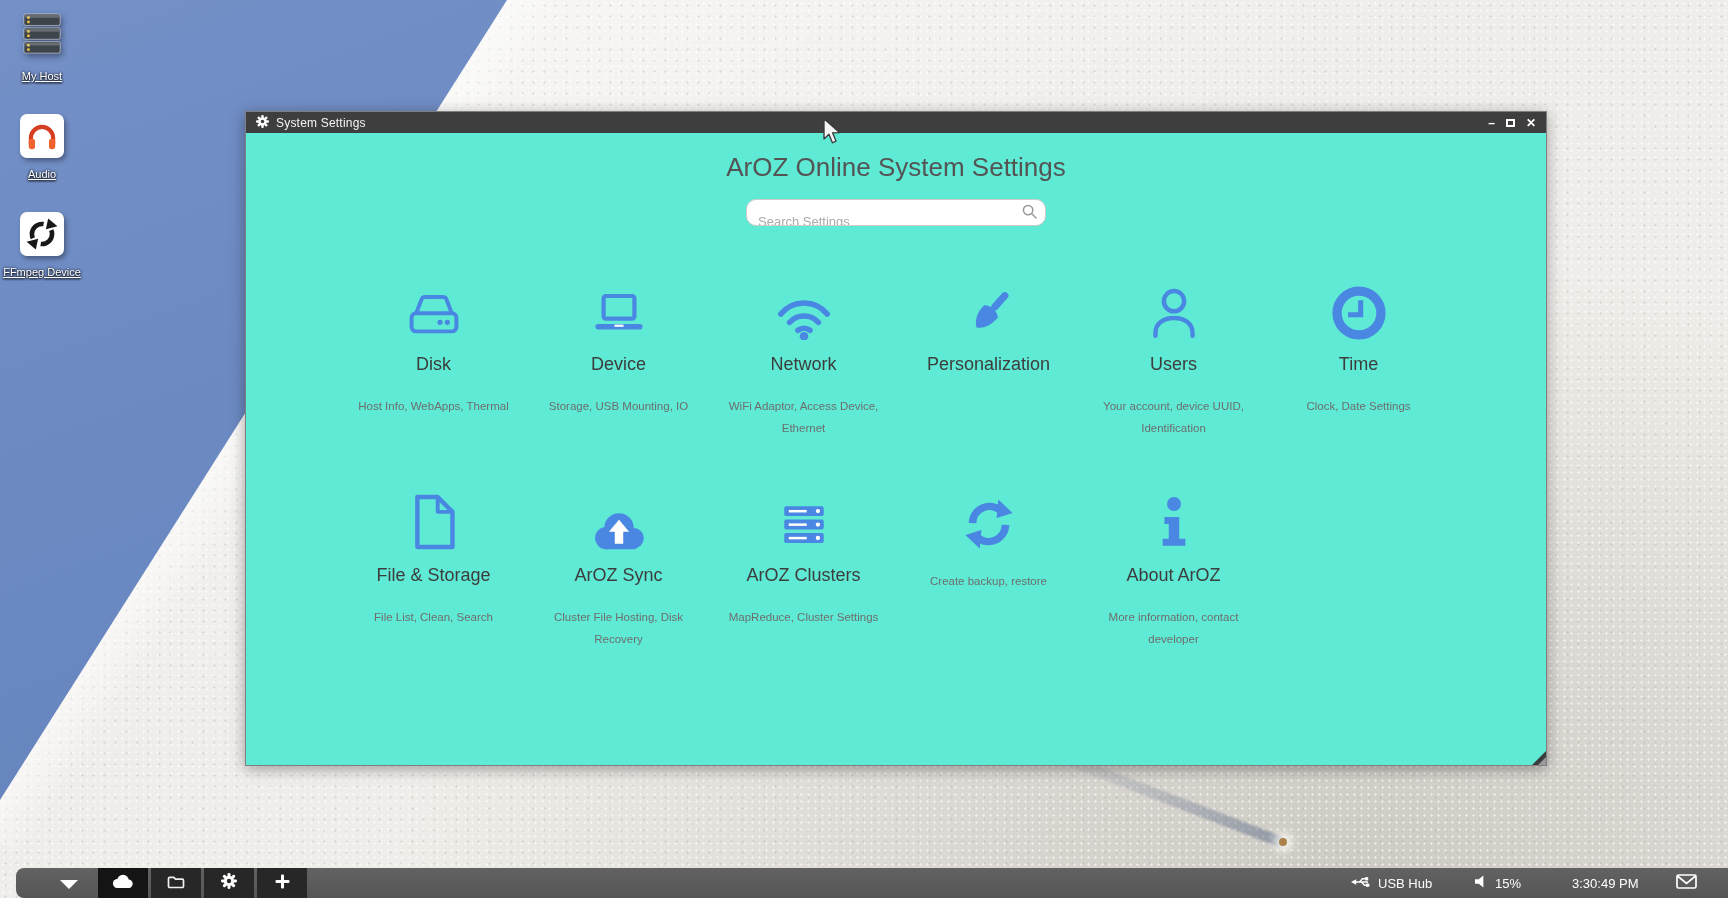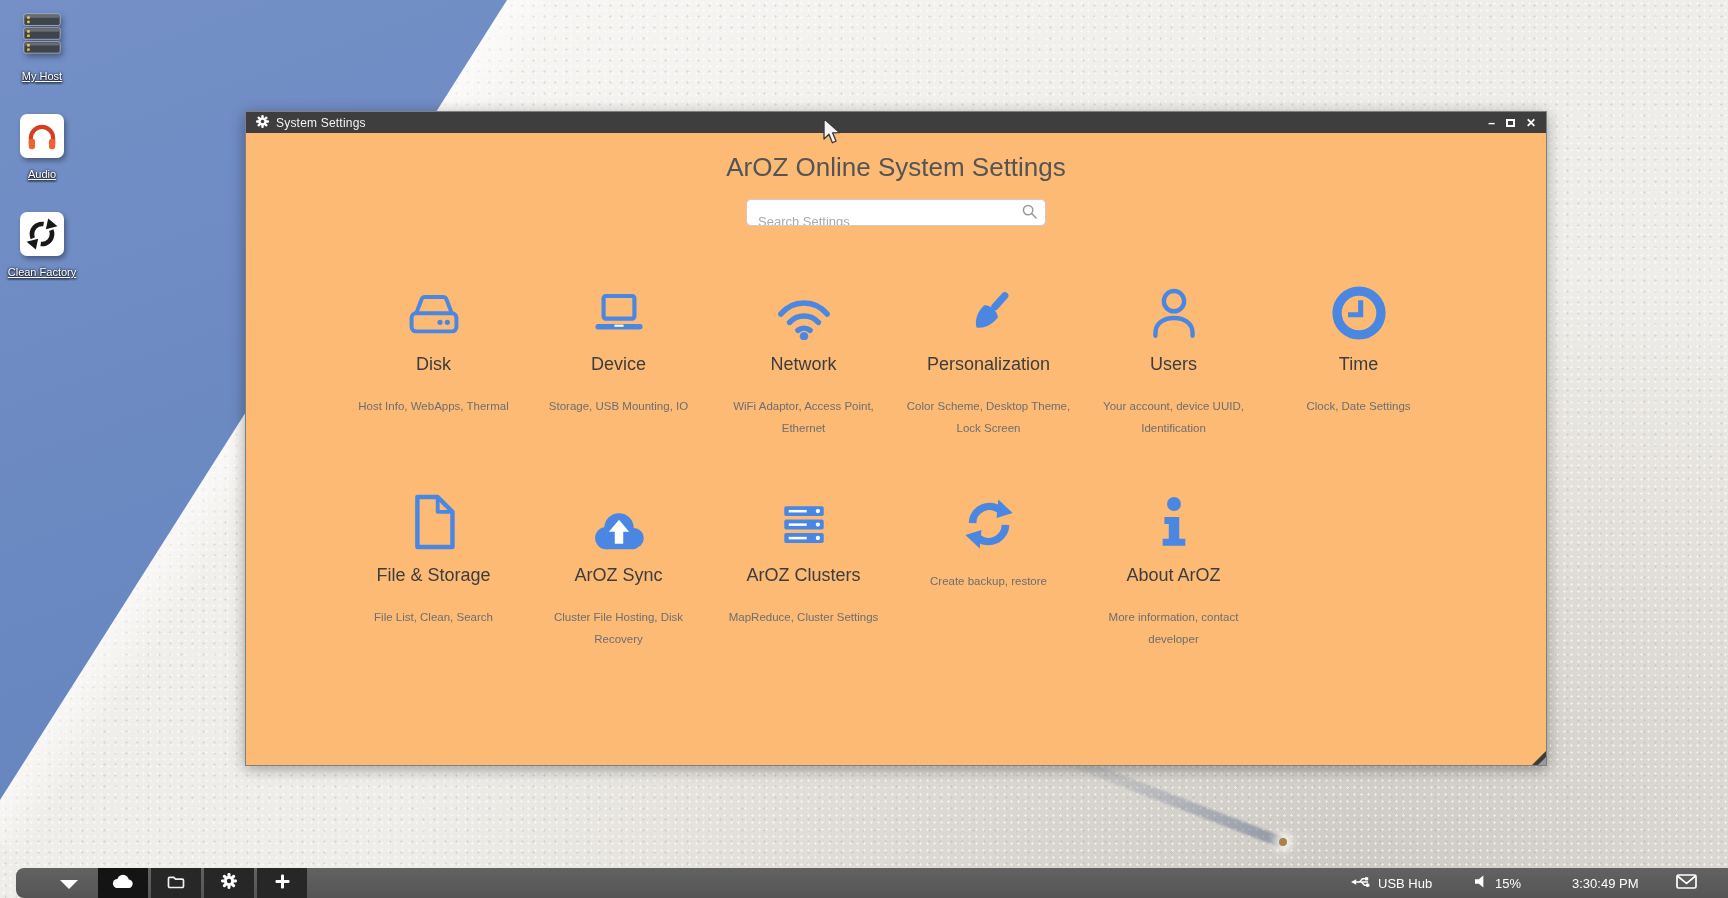--- a/index.html
+++ b/index.html
@@ -42,24 +42,24 @@
 
   
   .window { position:absolute; left:245px; top:111px; width:1302px; height:655px;
     background:#fff; border:1px solid #7f7f7f; box-shadow:0 3px 14px rgba(0,0,0,.35); }
   .titlebar { height:21px; background:#3e3e3e; display:flex; align-items:center; padding:0 10px; }
   .titlebar .ttl { color:#f4f4f4; font-size:12px; margin-left:7px; letter-spacing:.2px; }
   .win-controls { margin-left:auto; display:flex; align-items:center; gap:11px; }
   .win-btn { color:#fff; font-size:12px; line-height:1; cursor:pointer; font-weight:bold; }
   .maxbox { width:9px; height:8px; border:2px solid #fff; display:inline-block; cursor:pointer; }
 
-  .win-body { position:relative; height:632px; background:#fdba74; overflow:hidden; }
+  .win-body { position:relative; height:632px; background:#5eead4; overflow:hidden; }
   .heading { margin-top:19px; text-align:center; font-size:26px; color:#545454; }
   .searchwrap { position:relative; width:300px; height:27px; margin:16px auto 0; }
-  .searchwrap input { width:100%; height:100%; border:1px solid #ccc; border-radius:5px;
+  .searchwrap input { width:100%; height:100%; border:1px solid #ccc; border-radius:10px;
     padding:17px 30px 0 11px; font-size:13px; color:#444; outline:none; font-family:"Liberation Sans",sans-serif; }
   .searchwrap input::placeholder { color:#aaa; }
   .search-ico { position:absolute; right:9px; top:5px; }
 
   .grid { margin:52px 0 0 95px; display:grid; grid-template-columns:repeat(6,185px); row-gap:50px; }
   .tile { text-align:center; cursor:pointer; }
   .icon-box { height:62px; display:flex; align-items:flex-end; justify-content:center; }
   .tile-title { margin-top:13px; padding:0 16px; font-size:18px; color:#3d3d3d; line-height:1.25; }
   .tile-sub { margin-top:19px; padding:0 6px; font-size:11.5px; color:#6e6e6e; line-height:1.95; }
 
@@ -131,21 +131,21 @@
     </div>
 
     <div class="desk-item" style="top:202px">
       <div class="card">
         <svg width="34" height="34" viewBox="0 0 44 44">
           <circle cx="22" cy="22" r="13" fill="none" stroke="#181818" stroke-width="6" stroke-dasharray="28 13" stroke-dashoffset="6" stroke-linecap="butt"></circle>
           <polygon points="30,2 42,12 27,16" fill="#181818"></polygon>
           <polygon points="14,42 2,32 17,28" fill="#181818"></polygon>
         </svg>
       </div>
-      <div class="lbl">Clean Factory</div>
+      <div class="lbl">FFmpeg Device</div>
     </div>
   </div>
 
   <div class="window">
     <div class="titlebar">
       <span>
         <svg width="13" height="13" viewBox="0 0 14 14">
           <g fill="#fff">
             <rect x="5.7" y="0" width="2.6" height="14" rx="1"></rect>
             <rect x="0" y="5.7" width="14" height="2.6" rx="1"></rect>
@@ -207,34 +207,33 @@
         <div class="tile">
           <div class="icon-box">
             <svg width="62" height="50" viewBox="0 0 64 54">
               <path d="M7 26 A32 32 0 0 1 57 26" fill="none" stroke="#4a87e2" stroke-width="6" stroke-linecap="round"></path>
               <path d="M16.5 35 A21 21 0 0 1 47.5 35" fill="none" stroke="#4a87e2" stroke-width="6" stroke-linecap="round"></path>
               <path d="M25.5 43.5 A10.5 10.5 0 0 1 38.5 43.5" fill="none" stroke="#4a87e2" stroke-width="6" stroke-linecap="round"></path>
               <circle cx="32" cy="50" r="4.6" fill="#4a87e2"></circle>
             </svg>
           </div>
           <div class="tile-title">Network</div>
-          <div class="tile-sub">WiFi Adaptor, Access Point, Ethernet</div>
+          <div class="tile-sub">WiFi Adaptor, Access Device, Ethernet</div>
         </div>
 
         <div class="tile">
           <div class="icon-box">
             <svg width="56" height="54" viewBox="0 0 64 64">
               <g transform="rotate(42 32 32)" fill="#4a87e2">
                 <rect x="28" y="0" width="8.5" height="26" rx="4.2"></rect>
                 <path d="M21.5 29 C27 23.5 38 23.5 43.5 29 C44.5 43 37.5 52 32.5 54.5 C27.5 52 20.5 43 21.5 29 Z"></path>
               </g>
             </svg>
           </div>
           <div class="tile-title">Personalization</div>
-          <div class="tile-sub">Color Scheme, Desktop Theme, Lock Screen</div>
         </div>
 
         <div class="tile">
           <div class="icon-box">
             <svg width="54" height="54" viewBox="0 0 64 62">
               <circle cx="32" cy="17" r="12" fill="none" stroke="#4a87e2" stroke-width="5.2"></circle>
               <path d="M10 58 v-3 c0-12 10-18 22-18 s22 6 22 18 v3" fill="none" stroke="#4a87e2" stroke-width="5.2" stroke-linecap="round"></path>
             </svg>
           </div>
           <div class="tile-title">Users</div>

